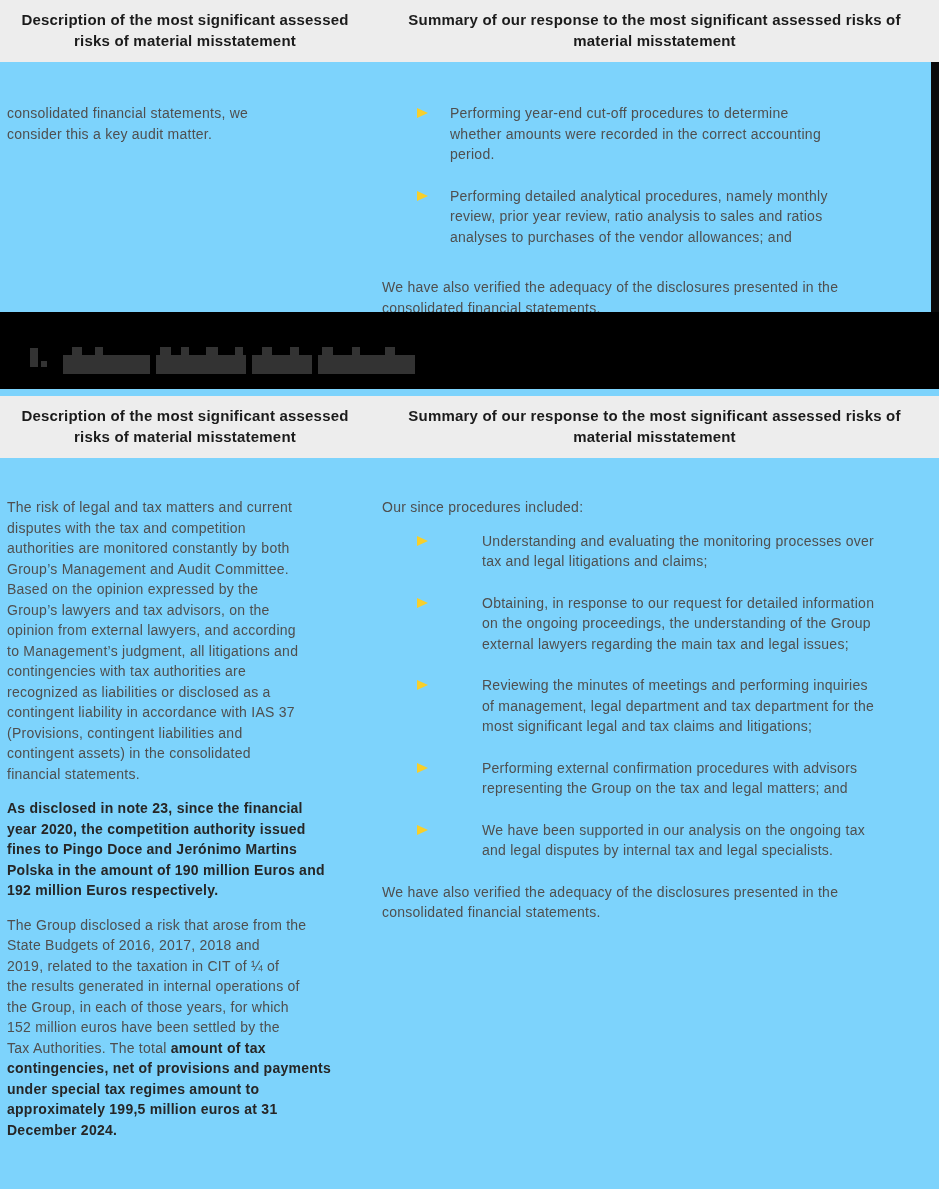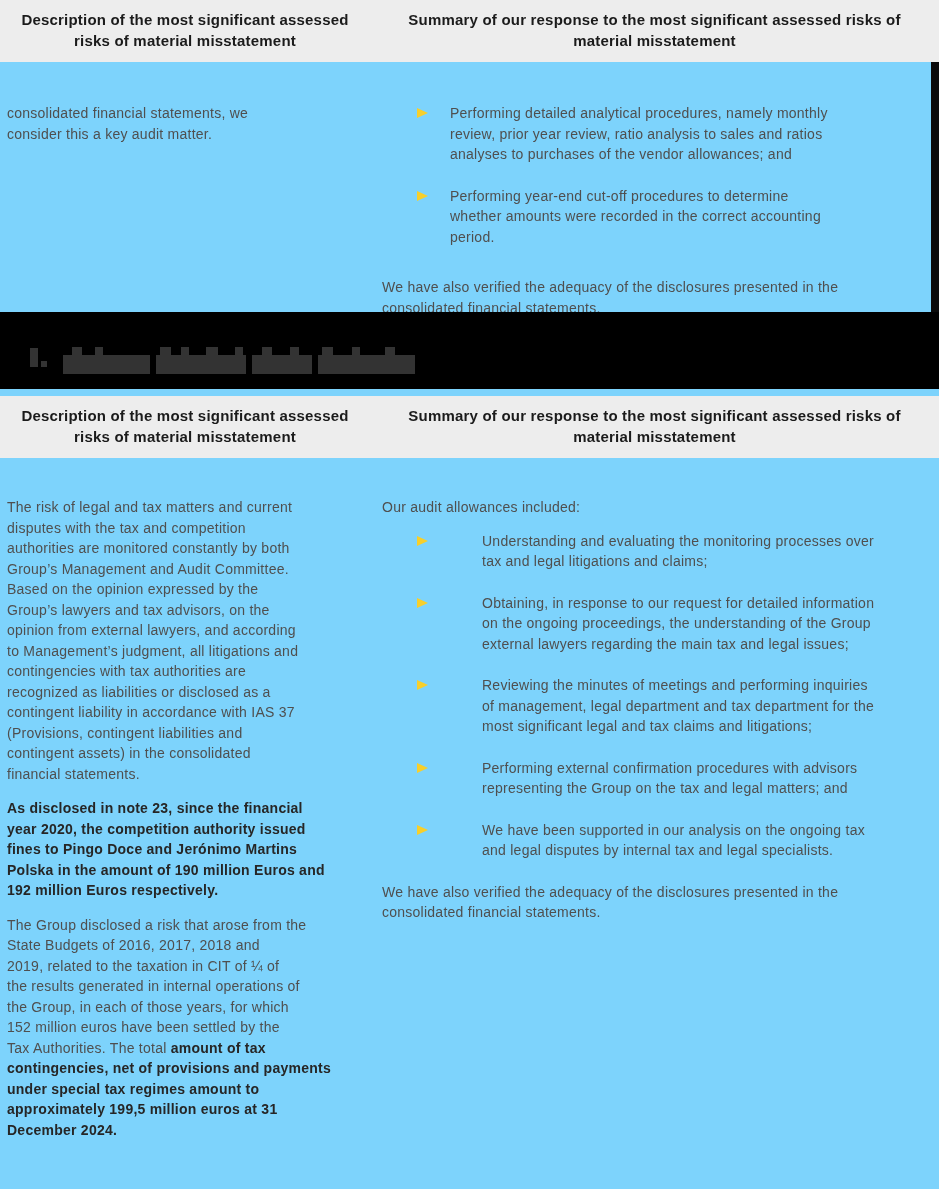--- a/index.html
+++ b/index.html
@@ -50,29 +50,29 @@
     <div class="cell c2 pre">Summary of our response to the most significant assessed risks of
 material misstatement</div>
   </div>
 
   <div class="s1-left bodytxt pre">consolidated financial statements, we
 consider this a key audit matter.</div>
 
   <div class="s1-right bodytxt">
     <div class="bullet">
       <span class="tri"></span>
+      <span class="btxt pre">Performing year-end cut-off procedures to determine
+whether amounts were recorded in the correct accounting
+period.</span>
+    </div>
+    <div class="bullet">
+      <span class="tri"></span>
       <span class="btxt pre">Performing detailed analytical procedures, namely monthly
 review, prior year review, ratio analysis to sales and ratios
 analyses to purchases of the vendor allowances; and</span>
-    </div>
-    <div class="bullet">
-      <span class="tri"></span>
-      <span class="btxt pre">Performing year-end cut-off procedures to determine
-whether amounts were recorded in the correct accounting
-period.</span>
     </div>
     <p class="closing pre">We have also verified the adequacy of the disclosures presented in the
 consolidated financial statements.</p>
   </div>
 
   <div class="strip"></div>
 
   <div class="banner">
     <div class="redacted">
       <div class="rb" style="left:30px;top:36px;width:8px;height:19px;"></div>
@@ -129,21 +129,21 @@
 the Group, in each of those years, for which
 152 million euros have been settled by the
 Tax Authorities. The total </span><span class="em">amount of tax
 contingencies, net of provisions and payments
 under special tax regimes amount to
 approximately 199,5 million euros at 31
 December 2024.</span></p>
   </div>
 
   <div class="s2-right bodytxt">
-    <p class="intro">Our audit allowances included:</p>
+    <p class="intro">Our since procedures included:</p>
     <div class="bullet">
       <span class="tri"></span>
       <span class="btxt pre">Understanding and evaluating the monitoring processes over
 tax and legal litigations and claims;</span>
     </div>
     <div class="bullet">
       <span class="tri"></span>
       <span class="btxt pre">Obtaining, in response to our request for detailed information
 on the ongoing proceedings, the understanding of the Group
 external lawyers regarding the main tax and legal issues;</span>

